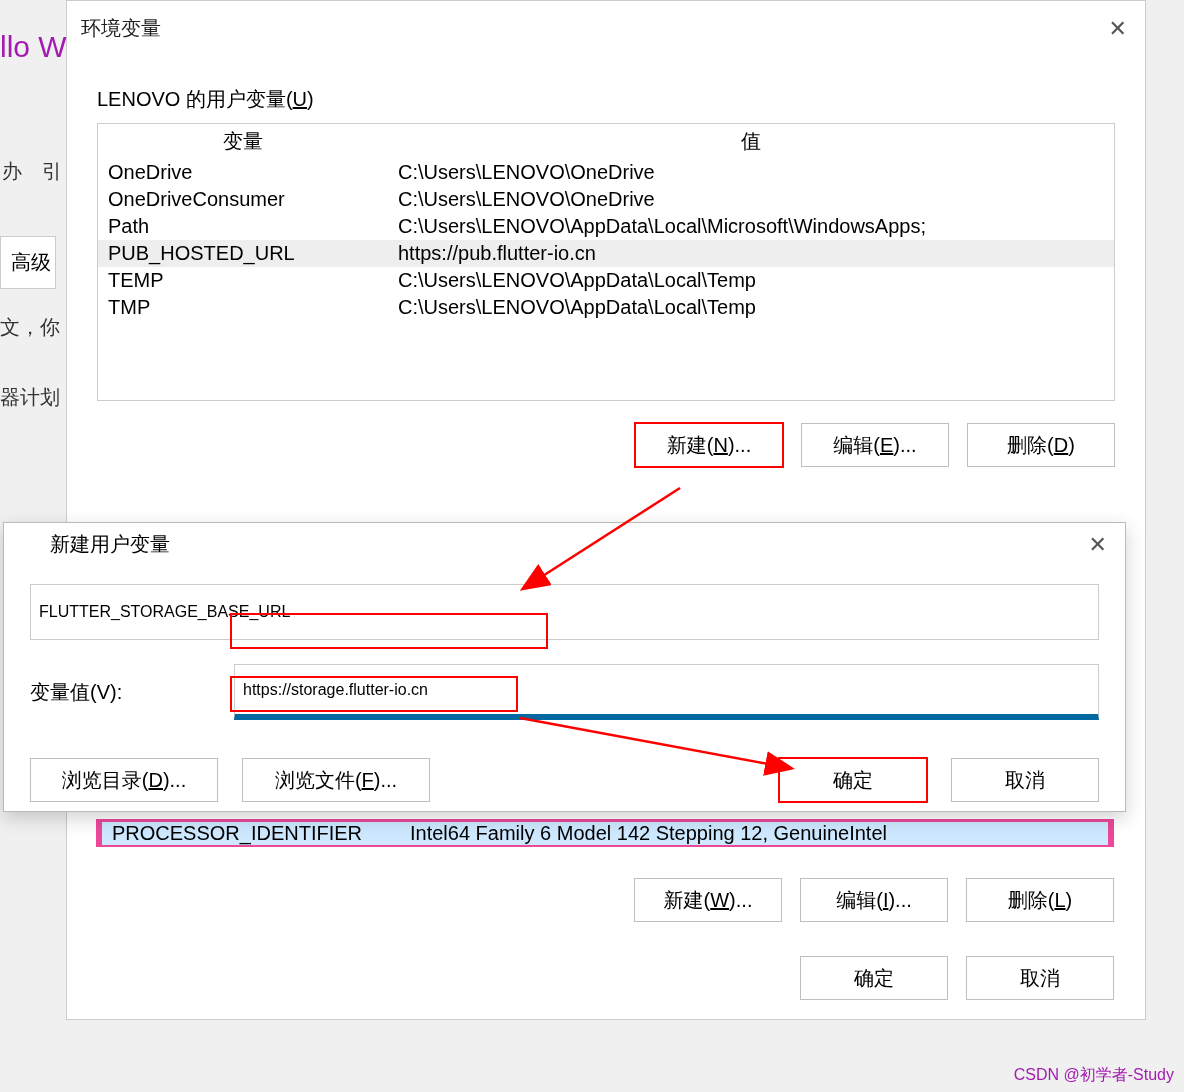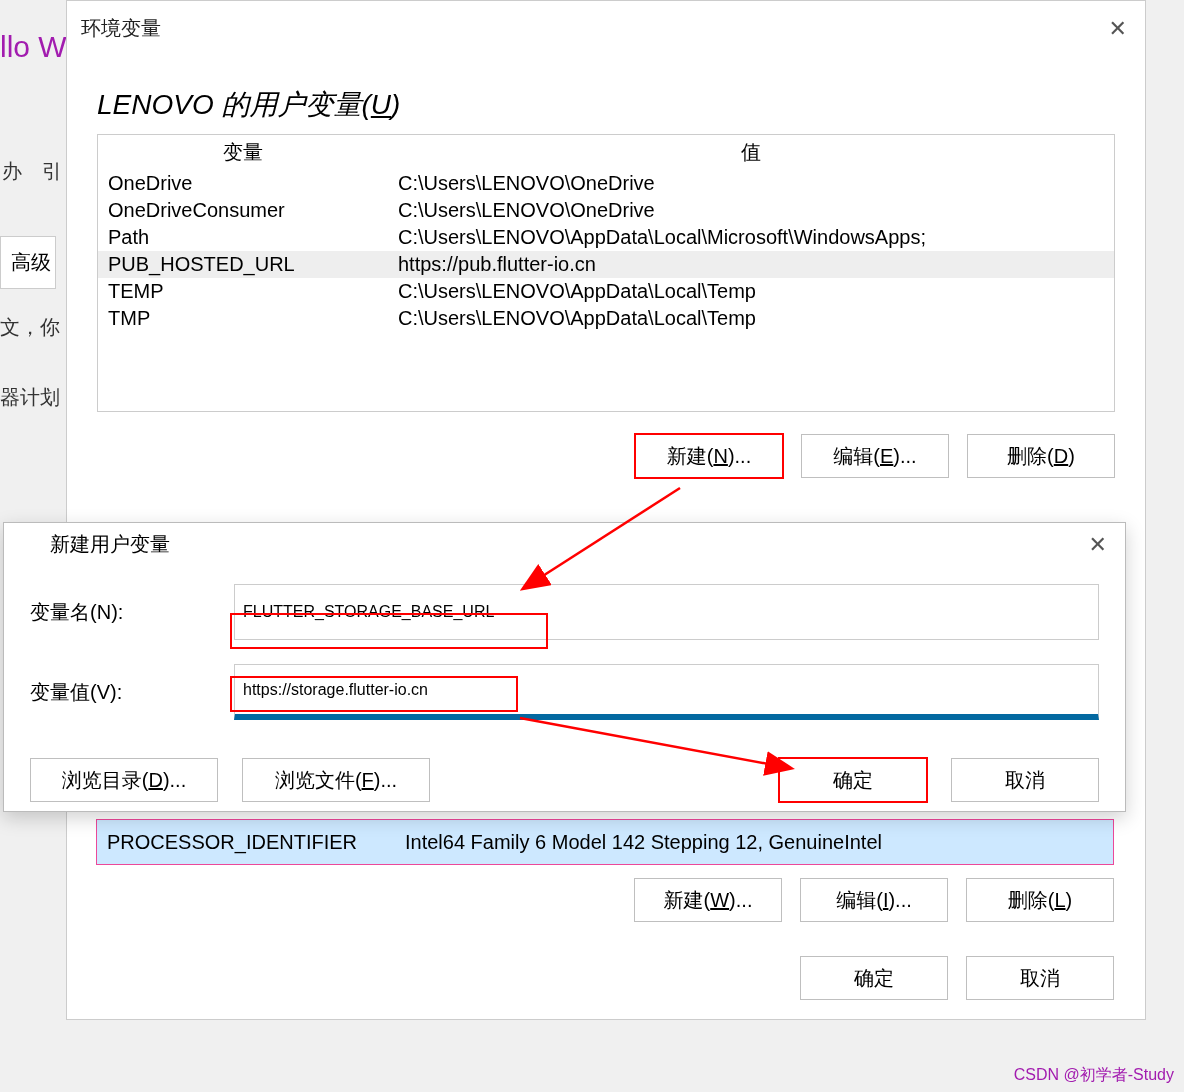--- a/index.html
+++ b/index.html
@@ -13,21 +13,21 @@
   
   .env-window {
     position: absolute; left: 66px; top: 0; width: 1080px; height: 1020px;
     background: #ffffff; border: 1px solid #ccc;
   }
   .env-title {
     font-size: 20px; padding: 14px 14px 8px 14px; color: #222;
     display: flex; justify-content: space-between; align-items: center;
   }
   .close-x { font-size: 22px; color: #555; cursor: pointer; padding: 0 4px; }
-  .section-label { font-size: 28px; padding: 36px 0 10px 30px; font-style: italic; }
+  .section-label { font-size: 20px; padding: 36px 0 10px 30px; }
   .section-label .ul { text-decoration: underline; }
 
   .listview {
     margin: 0 30px 0 30px; border: 1px solid #ccc; height: 278px; background: #fff;
     overflow: hidden;
   }
   .listview table { width: 100%; border-collapse: collapse; font-size: 20px; }
   .listview th { text-align: center; font-weight: normal; padding: 4px 10px; border-bottom: 0px; }
   .listview td { padding: 2px 10px; white-space: nowrap; }
   .listview tr.selected td { background: #eeeeee; }
@@ -56,22 +56,22 @@
     flex: 1; height: 56px; border: 1px solid #ccc; font-size: 16px;
     padding: 0 8px; outline: none; background: #fff;
   }
   .nvd-input.focused { border-bottom: 6px solid #0369a1; }
   .nvd-btn-row { display: flex; gap: 24px; padding: 14px 26px 0 26px; align-items: flex-end; }
   .nvd-btn-row .spacer { flex: 1; }
   .btn-wide { min-width: 188px; }
 
   
   .sysrow {
-    position: absolute; left: 96px; top: 819px; width: 1018px; height: 46px;
-    border: 1px solid #ec4899; background: #fff; display: flex; align-items: center;
+    position: absolute; left: 96px; top: 819px; width: 1018px; height: 28px;
+    border: 6px solid #ec4899; background: #fff; display: flex; align-items: center;
     font-size: 20px;
   }
   .sysrow .c1 { width: 302px; padding-left: 10px; }
   .sysrow .c2 { flex: 1; padding-left: 6px; }
   .sysrow.selected { background: #cde8ff; }
   .sysrow.selected .c1, .sysrow.selected .c2 { background: #cde8ff; }
 
   .btn-row2 { position: absolute; left: 96px; top: 878px; width: 1018px;
     display: flex; justify-content: flex-end; gap: 18px; }
   .btn-row3 { position: absolute; left: 96px; top: 956px; width: 1018px;
@@ -191,23 +191,20 @@
   <div class="btn">取消</div>
 </div>
 
 <div class="new-var-dialog">
   <div class="nvd-title">
     <span>新建用户变量</span>
     <span class="close-x">✕</span>
   </div>
   <div class="nvd-body">
     <div class="nvd-row">
-      <div class="nvd-label">
-        <span>变量名(</span><span class="ul">N</span><span>):</span>
-      </div>
       <input class="nvd-input" value="FLUTTER_STORAGE_BASE_URL" style="">
     </div>
     <div class="nvd-row">
       <div class="nvd-label">
         <span>变量值(</span><span class="ul">V</span><span>):</span>
       </div>
       <input class="nvd-input focused" value="https://storage.flutter-io.cn" style="">
     </div>
   </div>
   <div class="nvd-btn-row">

